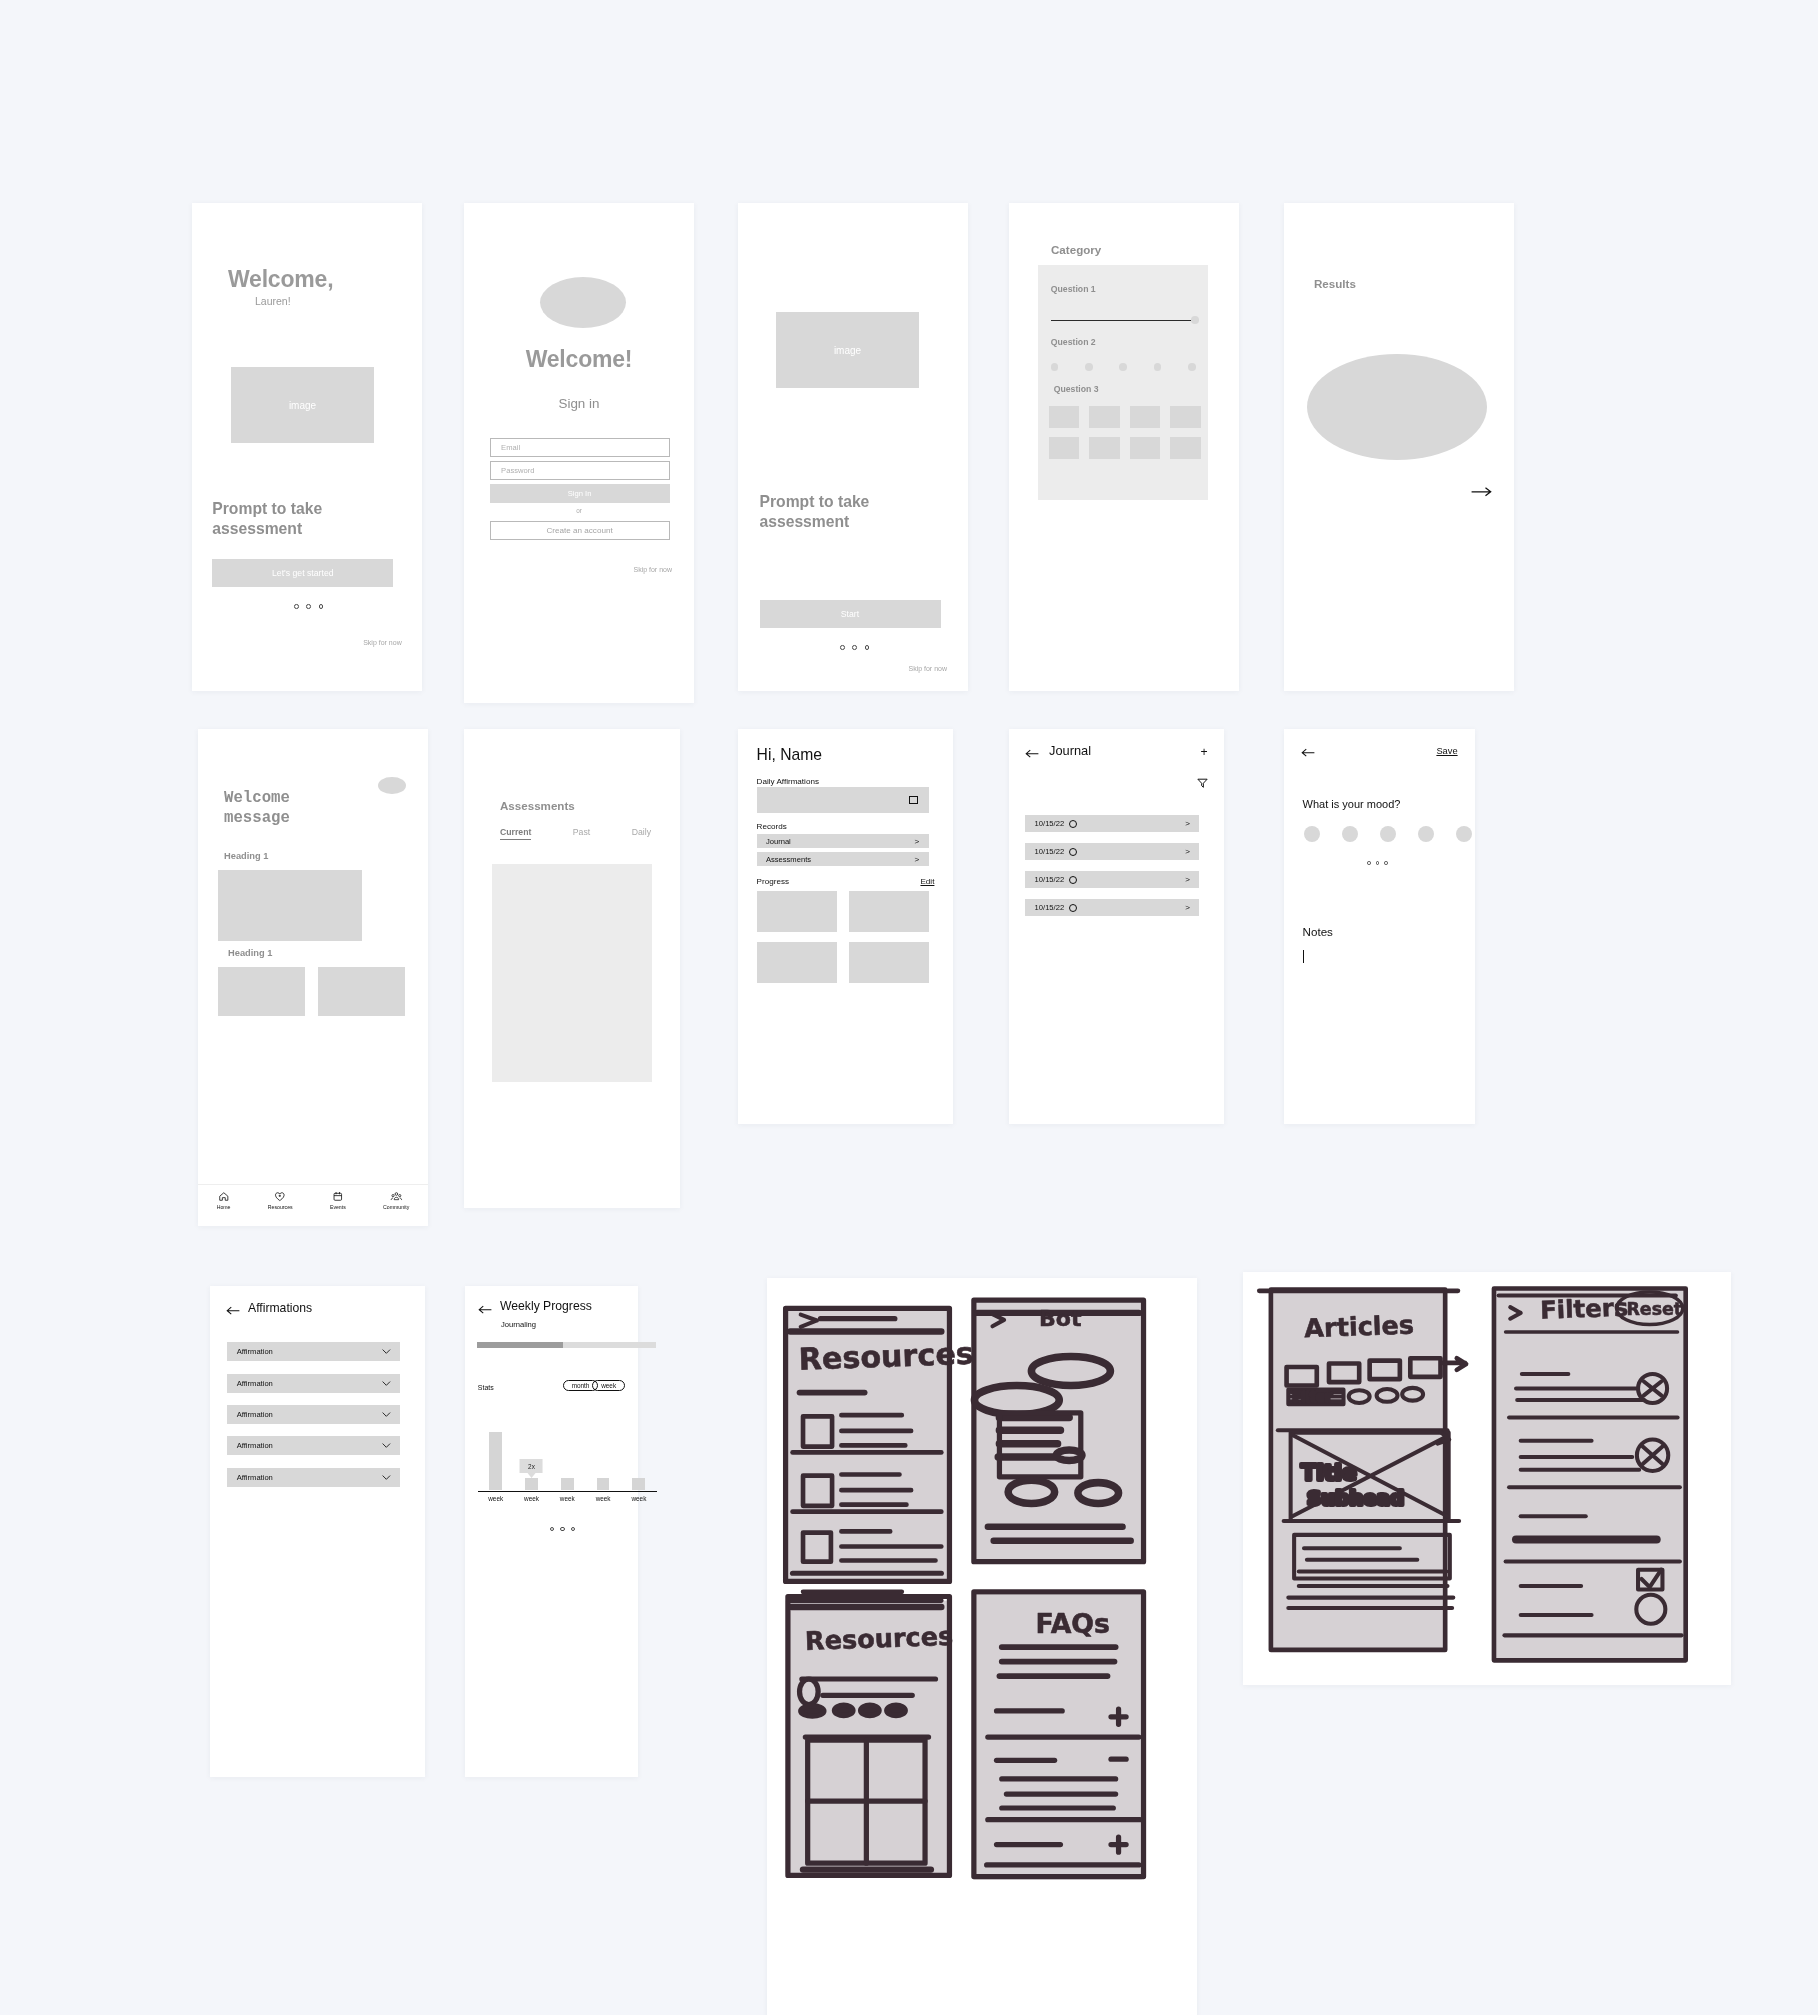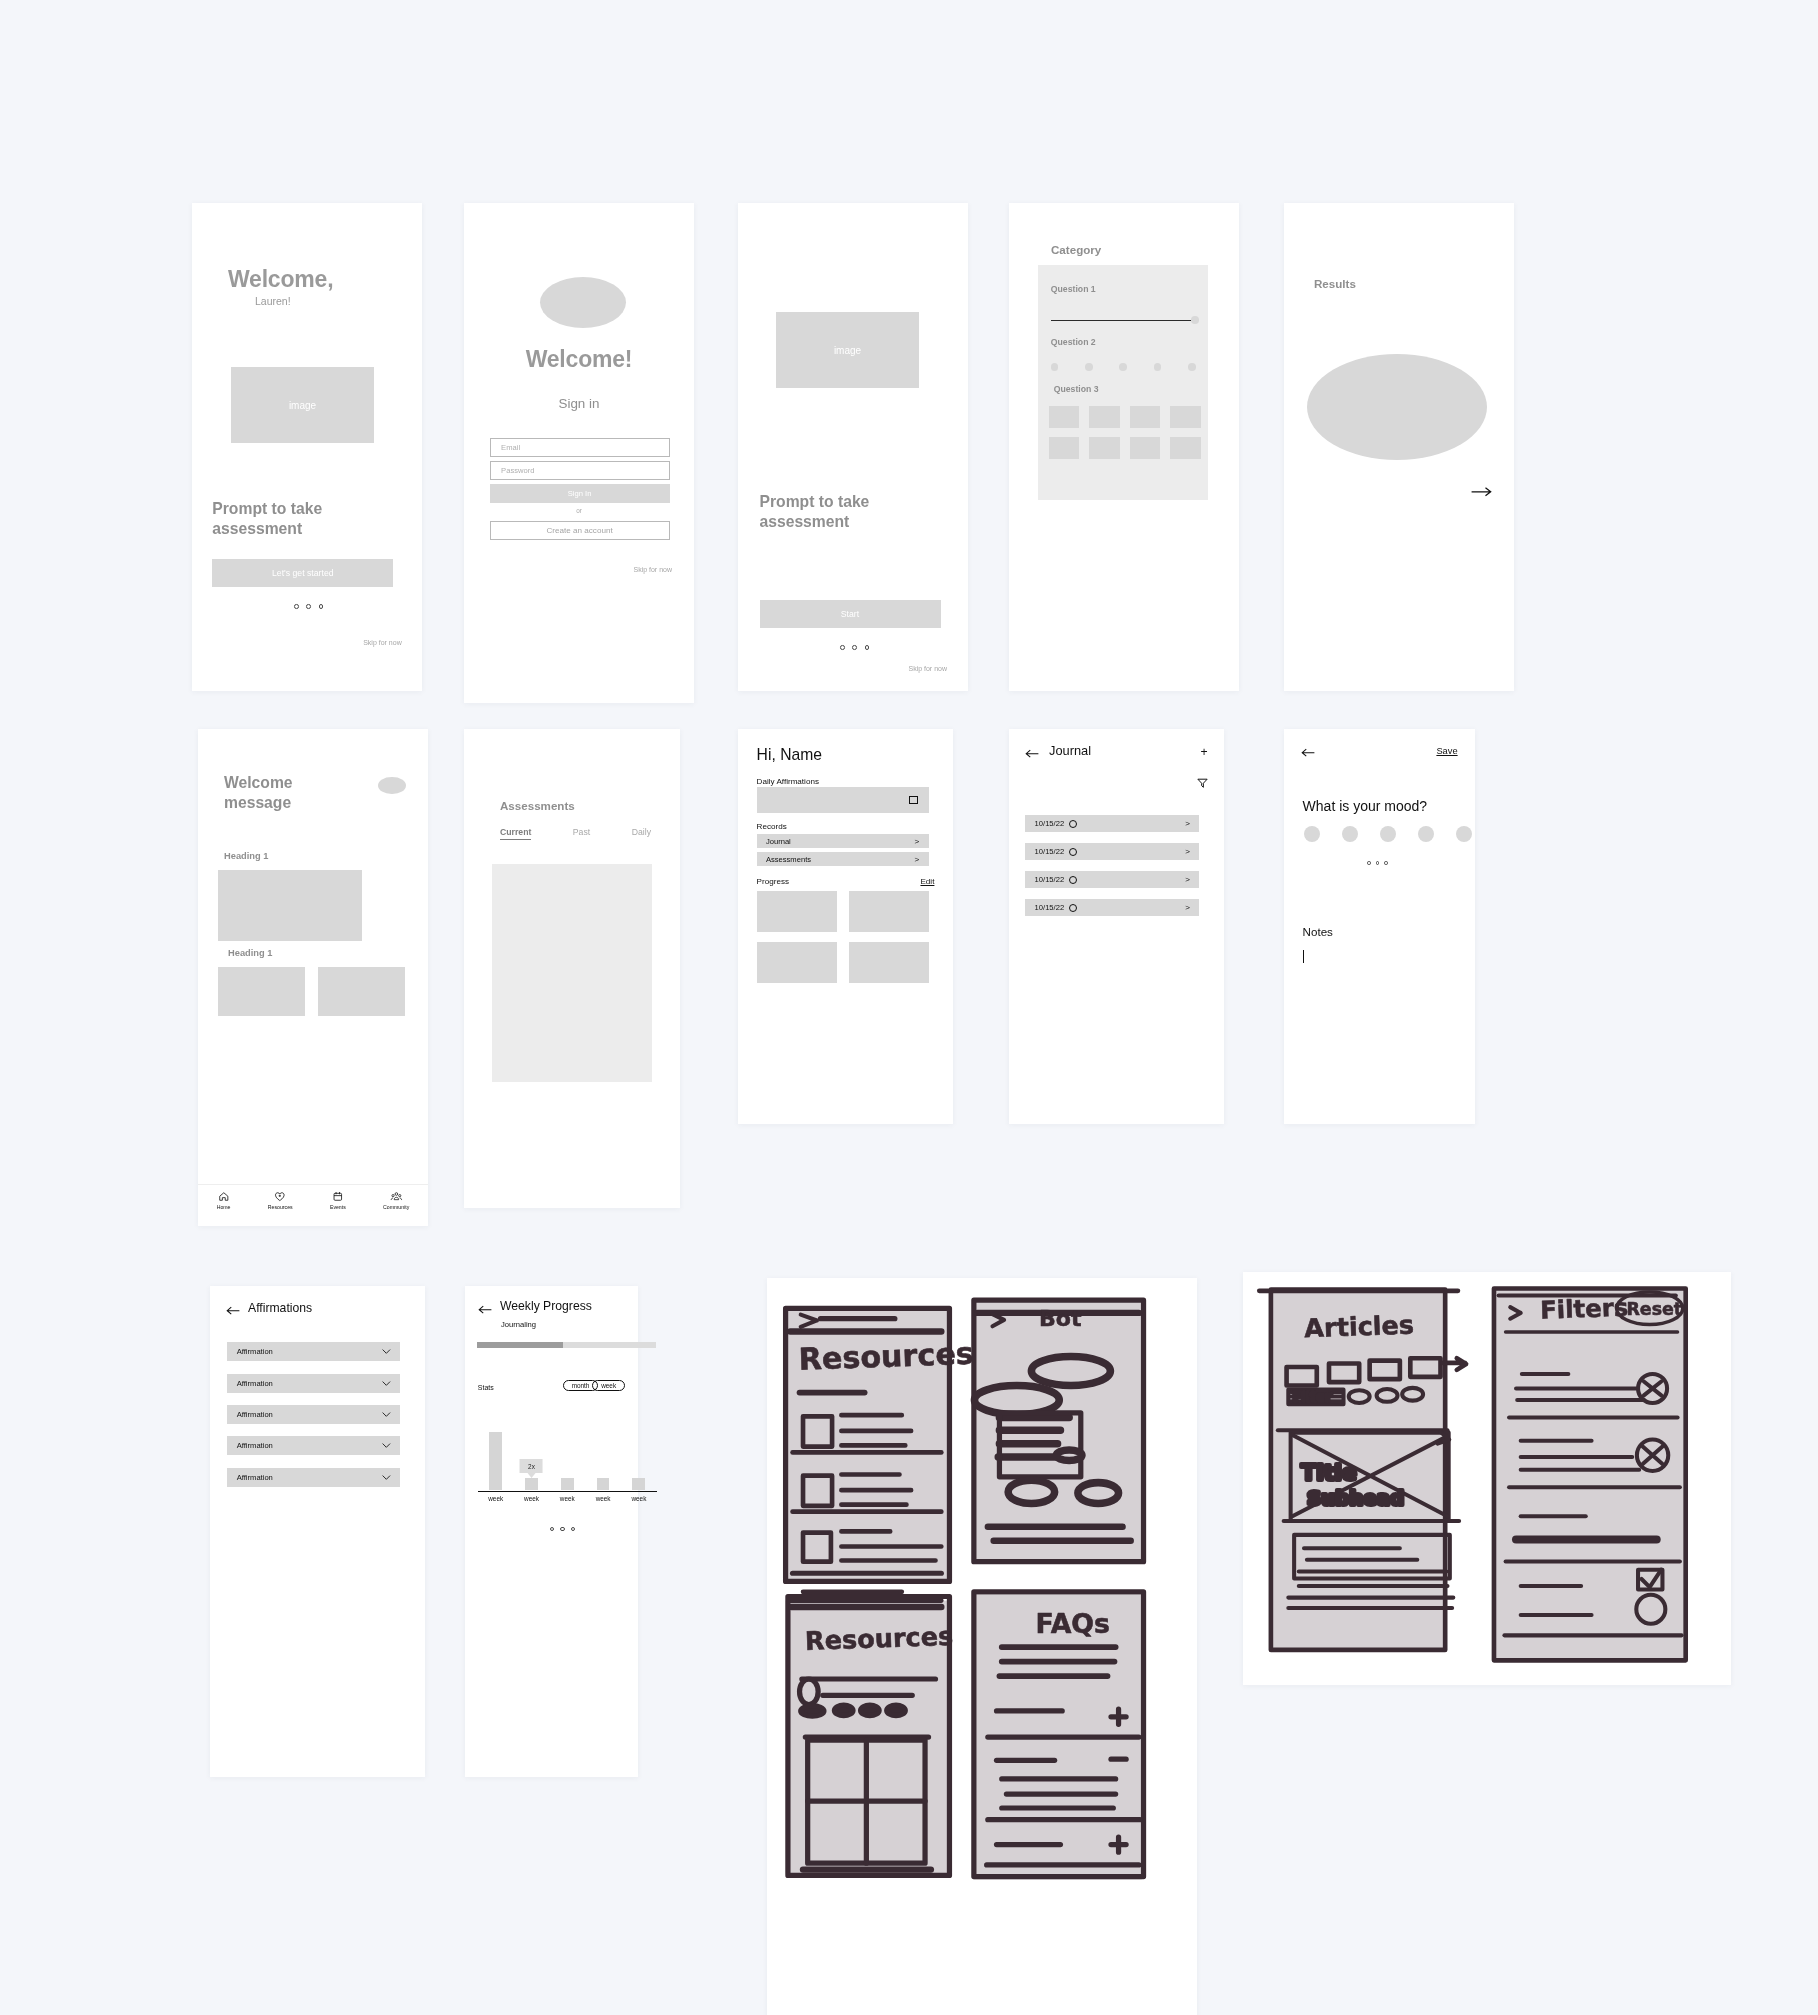--- a/index.html
+++ b/index.html
@@ -160,21 +160,21 @@
 
   <div class="frame" style="left:1284px; top:203px; width:230px; height:488px;">
     <div class="t-h3" style="position:absolute; left:30px; top:74px; font-size:11.6px;">Results</div>
     <div class="circle" style="position:absolute; left:23px; top:151px; width:180px; height:106px;"></div>
     <svg style="position:absolute; right:21.5px; top:283px;" width="22" height="11.6" viewBox="0 0 38 20">
       <path d="M1 10 H33 M25 3 L34 10 L25 17" stroke="#111" stroke-width="2.2" fill="none"></path>
     </svg>
   </div>
 
   <div class="frame" style="left:198px; top:729px; width:230px; height:497px;">
-    <div class="t-h2" style="position:absolute; left:26px; top:44px; width:93px;">Welcome message</div>
+    <div class="t-h2" style="position:absolute; left:26px; top:60px; width:93px;font-family:Liberation Mono, monospace;">Welcome message</div>
     <div class="circle" style="position:absolute; right:22px; top:48px; width:28px; height:17.4px;"></div>
 
     <div class="t-h3" style="position:absolute; left:26px; top:122px; font-size:9.3px;">Heading 1</div>
     <div class="ph" style="position:absolute; left:20.3px; top:141px; width:144px; height:71px;"></div>
 
     <div class="t-h3" style="position:absolute; left:30px; top:219px; font-size:9.3px;">Heading 1</div>
     <div class="ph" style="position:absolute; left:20.3px; top:238px; width:87px; height:49px;"></div>
     <div class="ph" style="position:absolute; left:120px; top:238px; width:87px; height:49px;"></div>
 
     <div style="position:absolute; left:0; bottom:15.7px; width:100%; border-top:0.6px solid #eee; padding-top:6.4px;
@@ -294,21 +294,21 @@
       </span>
       <span class="chev">&gt;</span>
     </div>
   </div>
 
   <div class="frame" style="left:1284px; top:729px; width:191px; height:395px;">
     <svg style="position:absolute; left:17.4px; top:18.6px;" width="14" height="9.3" viewBox="0 0 24 16">
       <path d="M23 8 H2 M9 2 L2 8 L9 14" stroke="#111" stroke-width="1.8" fill="none"></path>
     </svg>
     <div class="t-dk16" style="position:absolute; right:17.4px; top:17px; text-decoration:underline;">Save</div>
-    <div class="t-h2d" style="position:absolute; left:18.6px; top:69px; font-size:14px;">What is your mood?</div>
+    <div class="t-h2d" style="position:absolute; left:18.6px; top:69px; font-size:11px;">What is your mood?</div>
     <div style="position:absolute; left:20px; top:97px; width:168px; display:flex; justify-content:space-between;">
       <span class="circle" style="width:16.3px;height:16.3px;"></span>
       <span class="circle" style="width:16.3px;height:16.3px;"></span>
       <span class="circle" style="width:16.3px;height:16.3px;"></span>
       <span class="circle" style="width:16.3px;height:16.3px;"></span>
       <span class="circle" style="width:16.3px;height:16.3px;"></span>
     </div>
     <div class="dots" style="position:absolute; left:83px; top:132px; gap:5.2px;">
       <span class="dot" style="width:3.5px;height:3.5px;border-width:0.8px;"></span>
       <span class="dot" style="width:3.5px;height:3.5px;border-width:0.8px;"></span>

